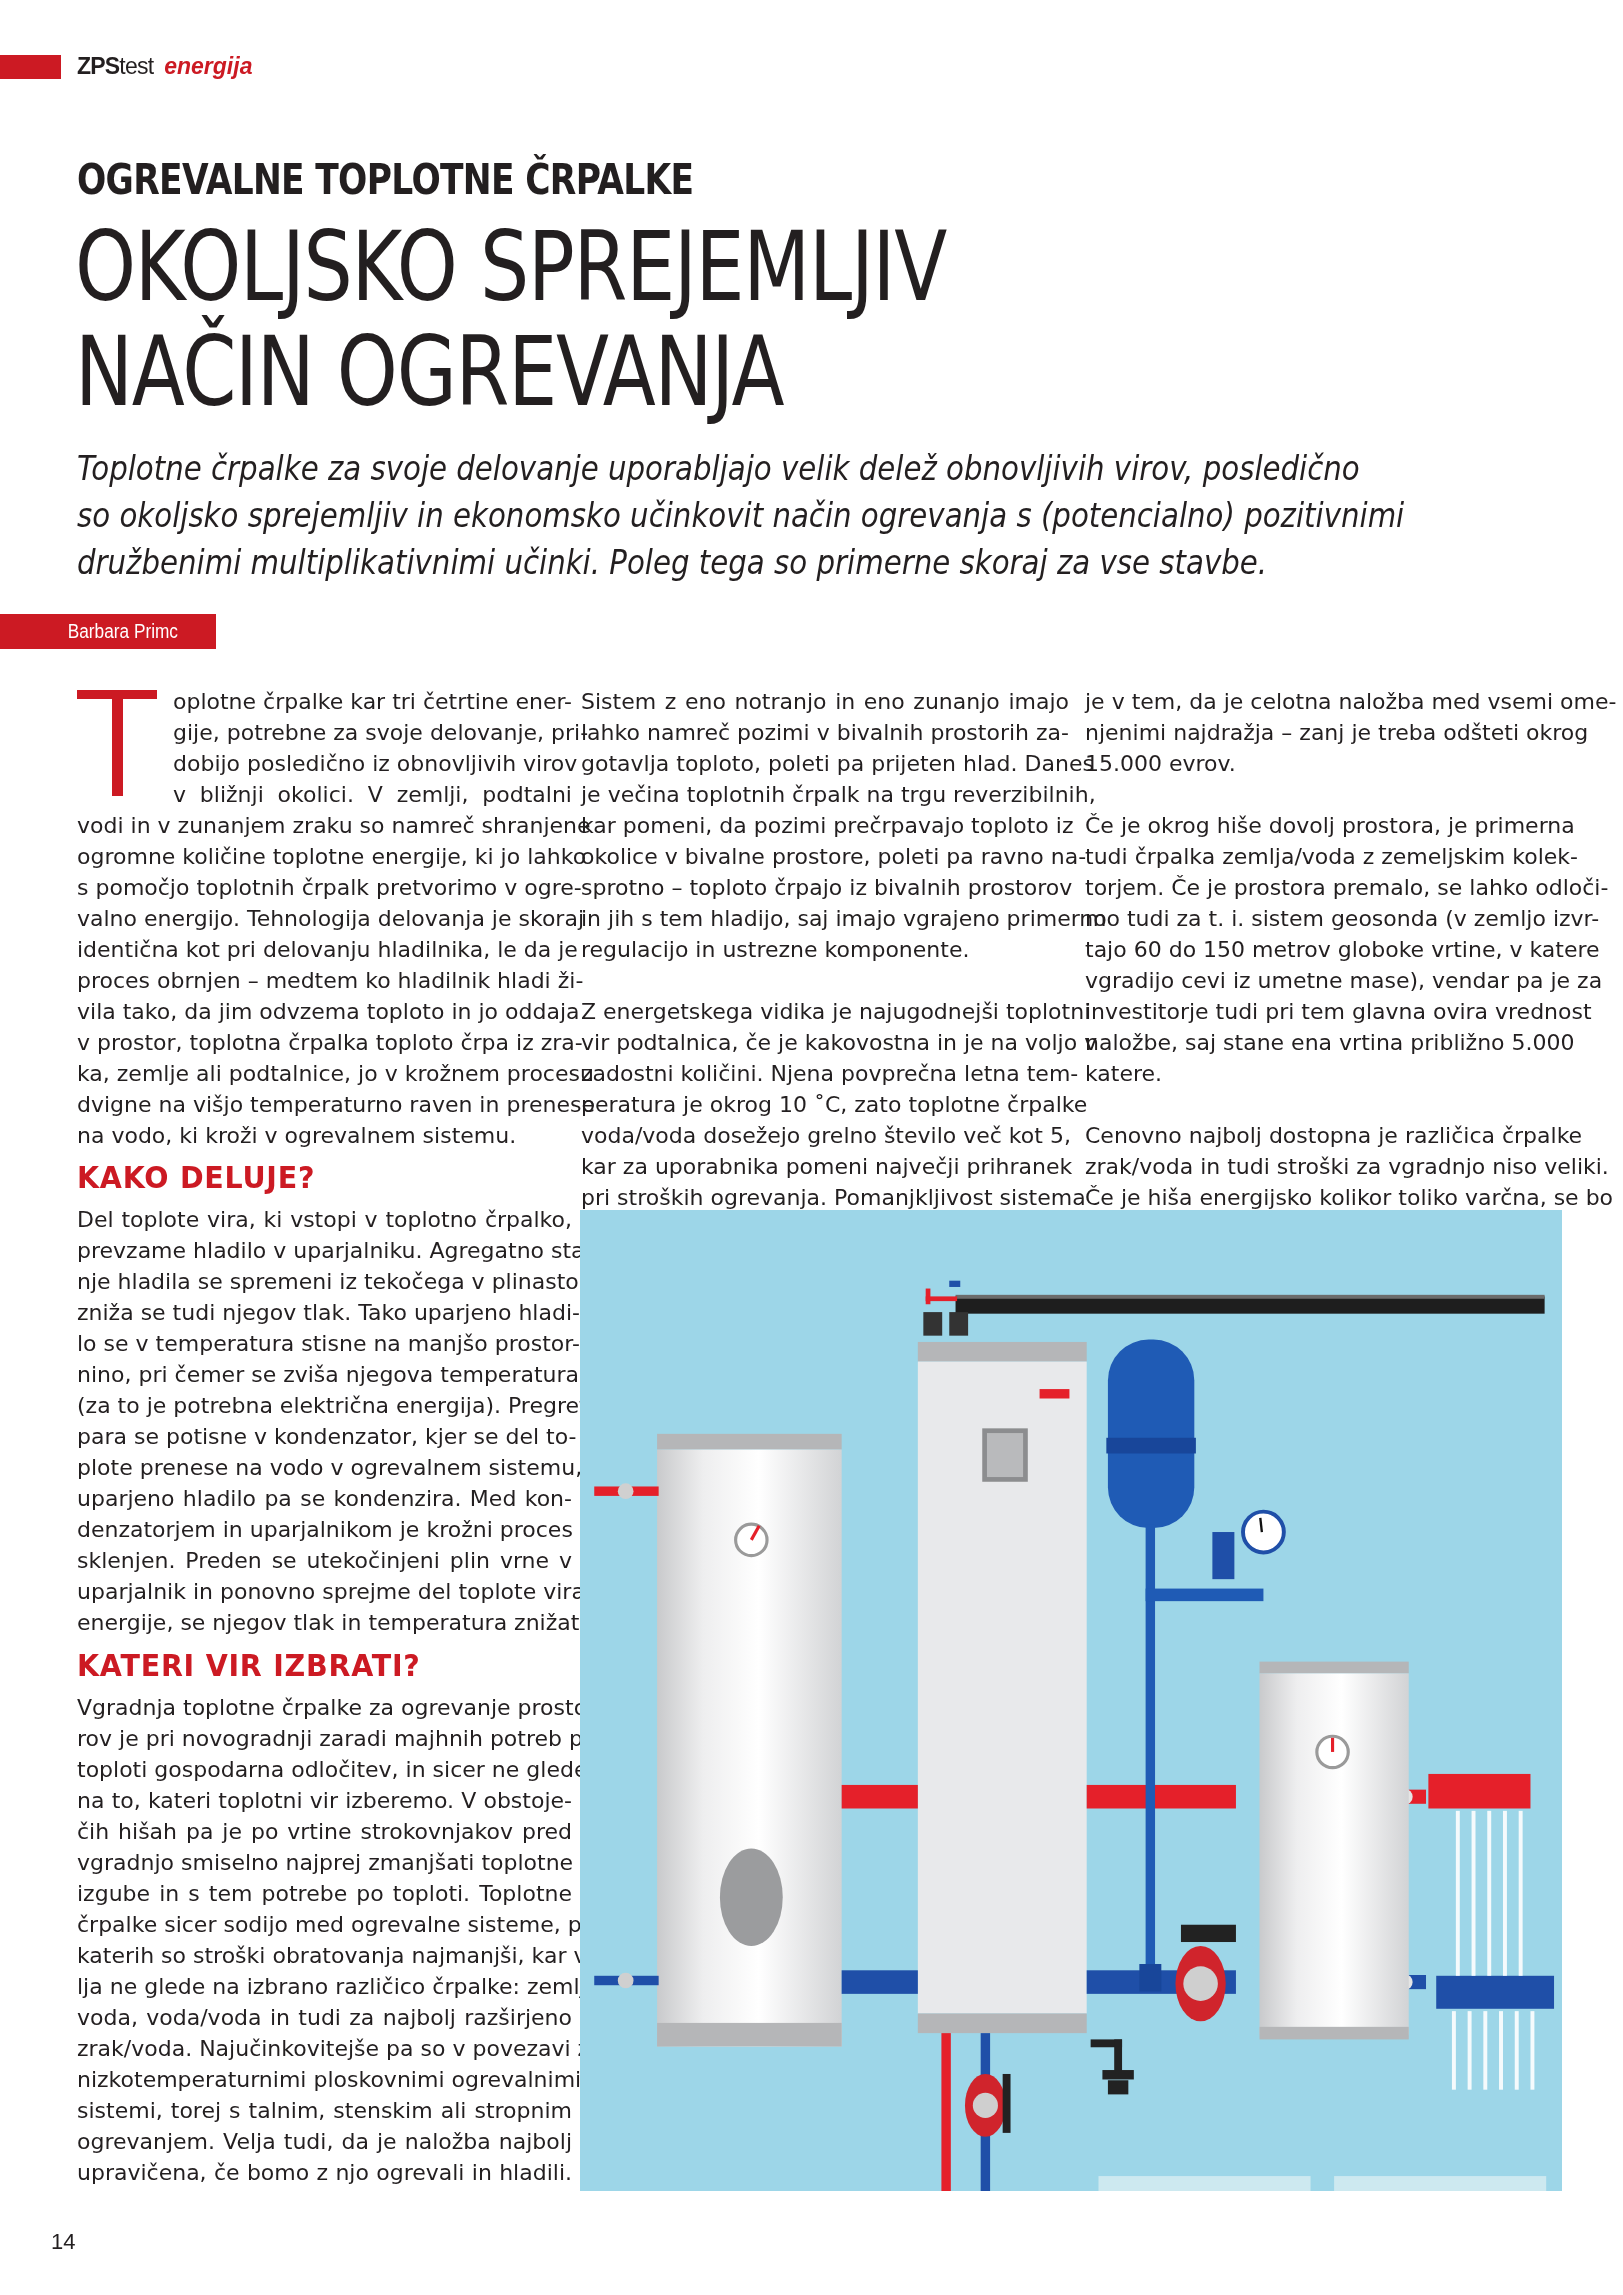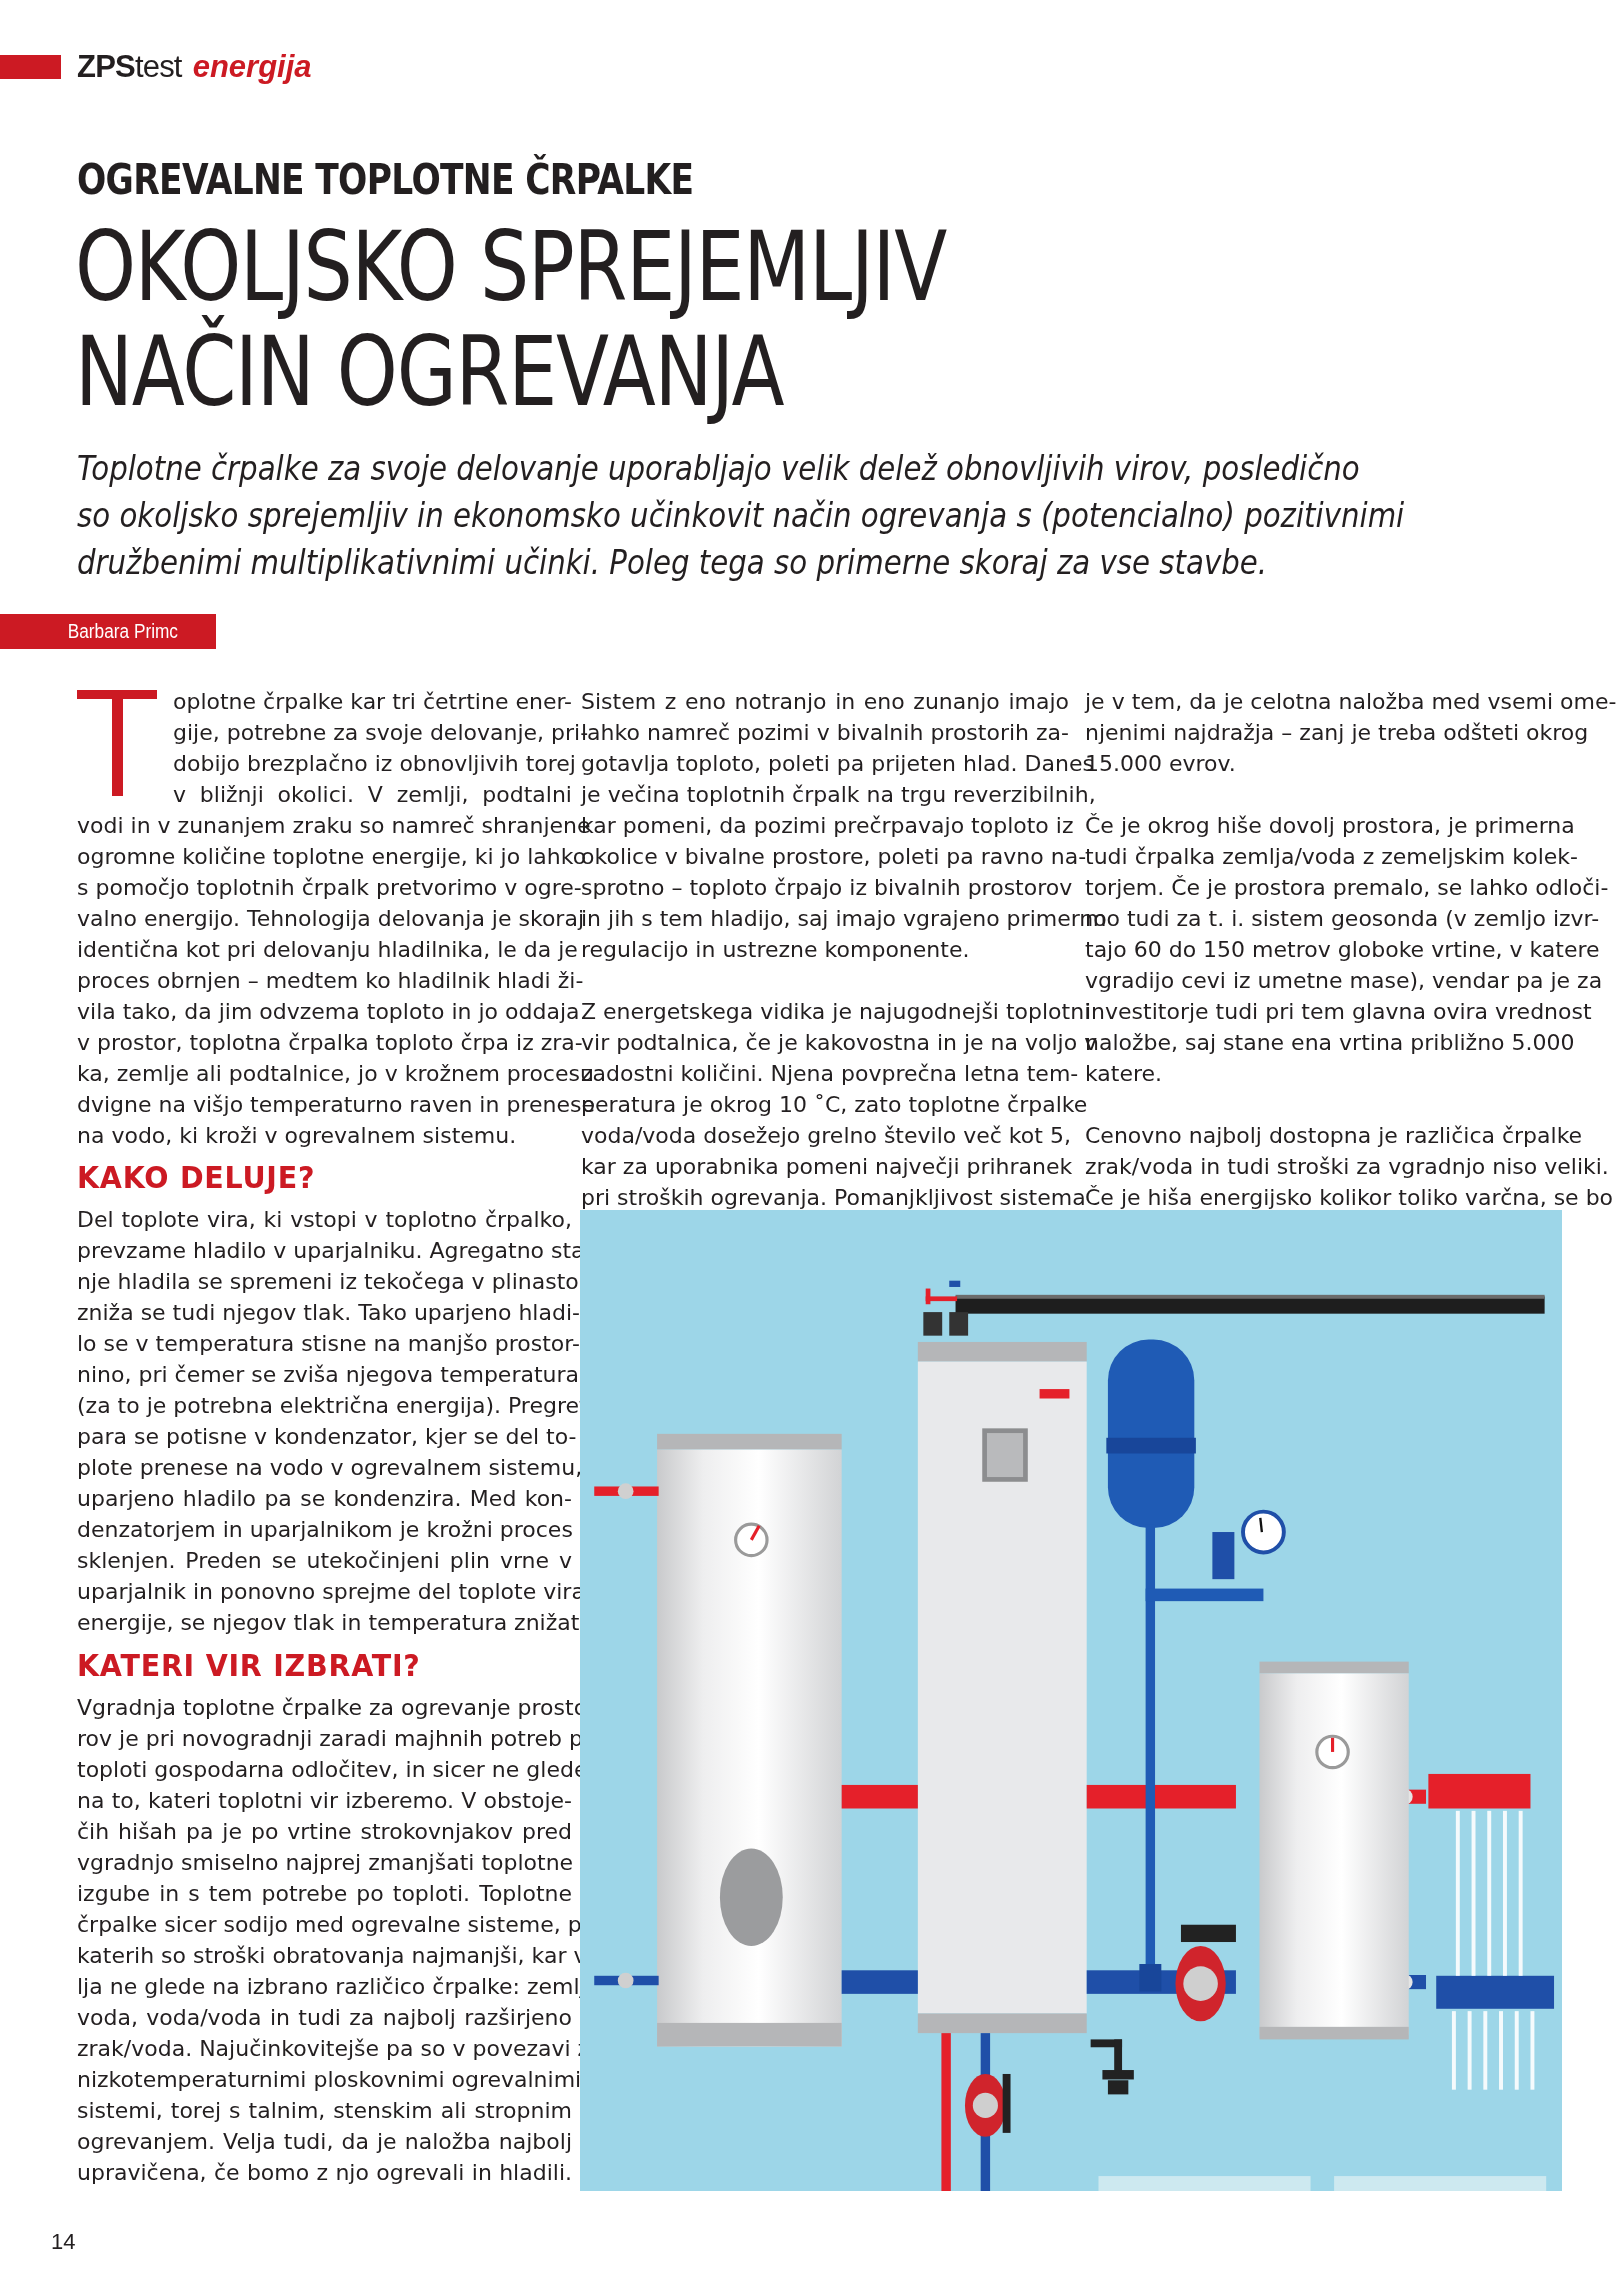--- a/index.html
+++ b/index.html
@@ -2,21 +2,21 @@
 <html style="font-size:12.6px"><head>
 <meta charset="utf-8">
 <style>
   html, body { margin:0; padding:0; background:#ffffff; }
   body { width:1623px; height:2295px; position:relative; overflow:hidden;
          font-family:"DejaVu Sans", sans-serif; color:#231f20; }
   .abs { position:absolute; }
 
   
   .hdr-bar { left:0; top:55px; width:61px; height:24px; background:#cc1a23; }
-  .hdr-logo { left:77px; top:46px; font-family:"Liberation Sans", sans-serif; font-size:31px; line-height:41px; white-space:nowrap; }
+  .hdr-logo { left:77px; top:46px; font-family:"Liberation Sans", sans-serif; font-size:23px; line-height:41px; white-space:nowrap; }
   .hdr-logo .zps { font-weight:bold; color:#231f20; letter-spacing:-0.8px; }
   .hdr-logo .test { font-weight:normal; color:#231f20; letter-spacing:-0.8px; }
   .hdr-logo .sec { font-weight:bold; font-style:italic; color:#cc1a23; margin-left:11px; }
 
   
   .kicker { left:77px; top:154px; font-family:"DejaVu Sans", sans-serif; font-weight:bold; font-size:42px; line-height:52px;
             transform:scaleX(0.82); transform-origin:left top; letter-spacing:-0.8px; white-space:nowrap; }
   .title { left:75px; top:214px; font-family:"DejaVu Sans", sans-serif; font-weight:normal; font-size:97px; line-height:105px;
            transform:scaleX(0.80); transform-origin:left top; letter-spacing:-1.6px; white-space:nowrap; }
   .title div { display:block; }
@@ -69,21 +69,21 @@
 <div class="abs byline"><span>Barbara Primc</span></div>
 
 <div class="abs dropcap">
   <div class="bar"></div>
   <div class="stem"></div>
 </div>
 
 <div class="abs col c1">
   <span class="ln indent">oplotne črpalke kar tri četrtine ener-</span>
   <span class="ln indent">gije, potrebne za svoje delovanje, pri-</span>
-  <span class="ln indent">dobijo brezplačno iz obnovljivih torej</span>
+  <span class="ln indent">dobijo posledično iz obnovljivih virov</span>
   <span class="ln indent">v bližnji okolici. V zemlji, podtalni</span>
   <span class="ln">vodi in v zunanjem zraku so namreč shranjene</span>
   <span class="ln">ogromne količine toplotne energije, ki jo lahko</span>
   <span class="ln">s pomočjo toplotnih črpalk pretvorimo v ogre-</span>
   <span class="ln">valno energijo. Tehnologija delovanja je skoraj</span>
   <span class="ln">identična kot pri delovanju hladilnika, le da je</span>
   <span class="ln">proces obrnjen – medtem ko hladilnik hladi ži-</span>
   <span class="ln">vila tako, da jim odvzema toploto in jo oddaja</span>
   <span class="ln">v prostor, toplotna črpalka toploto črpa iz zra-</span>
   <span class="ln">ka, zemlje ali podtalnice, jo v krožnem procesu</span>

